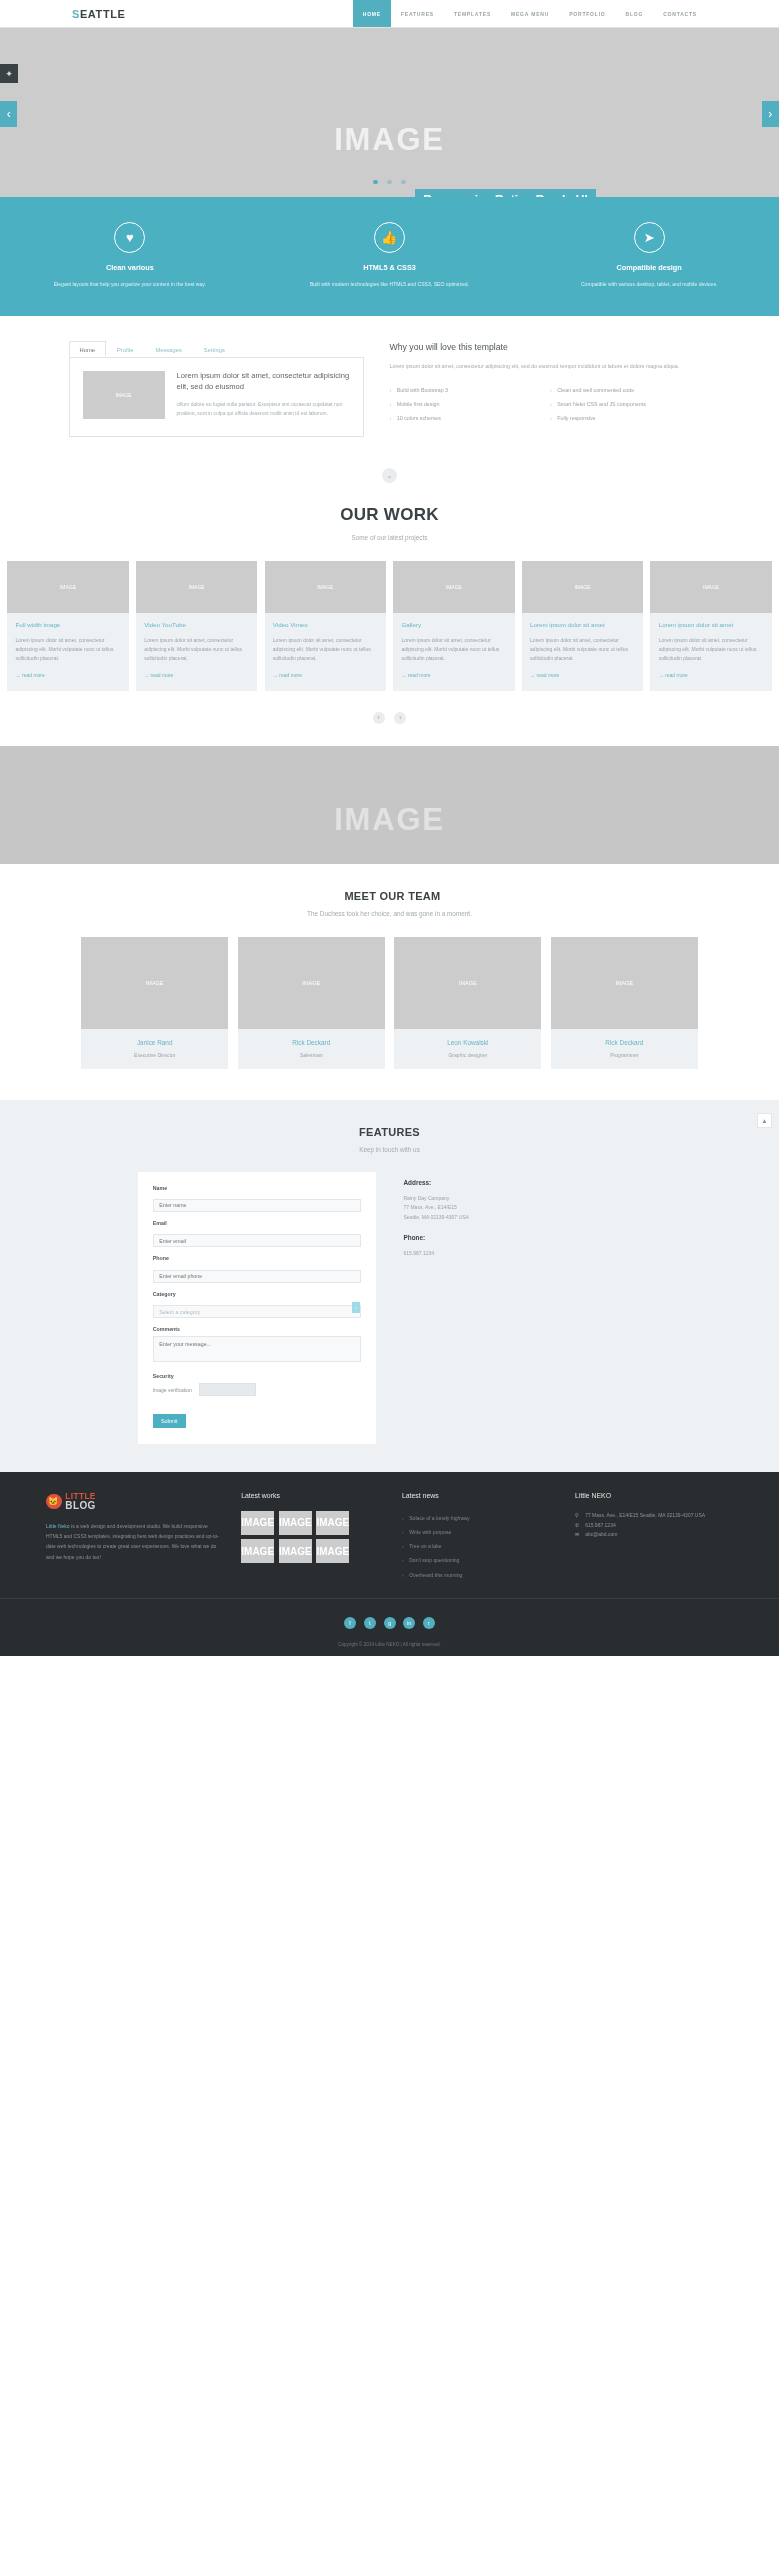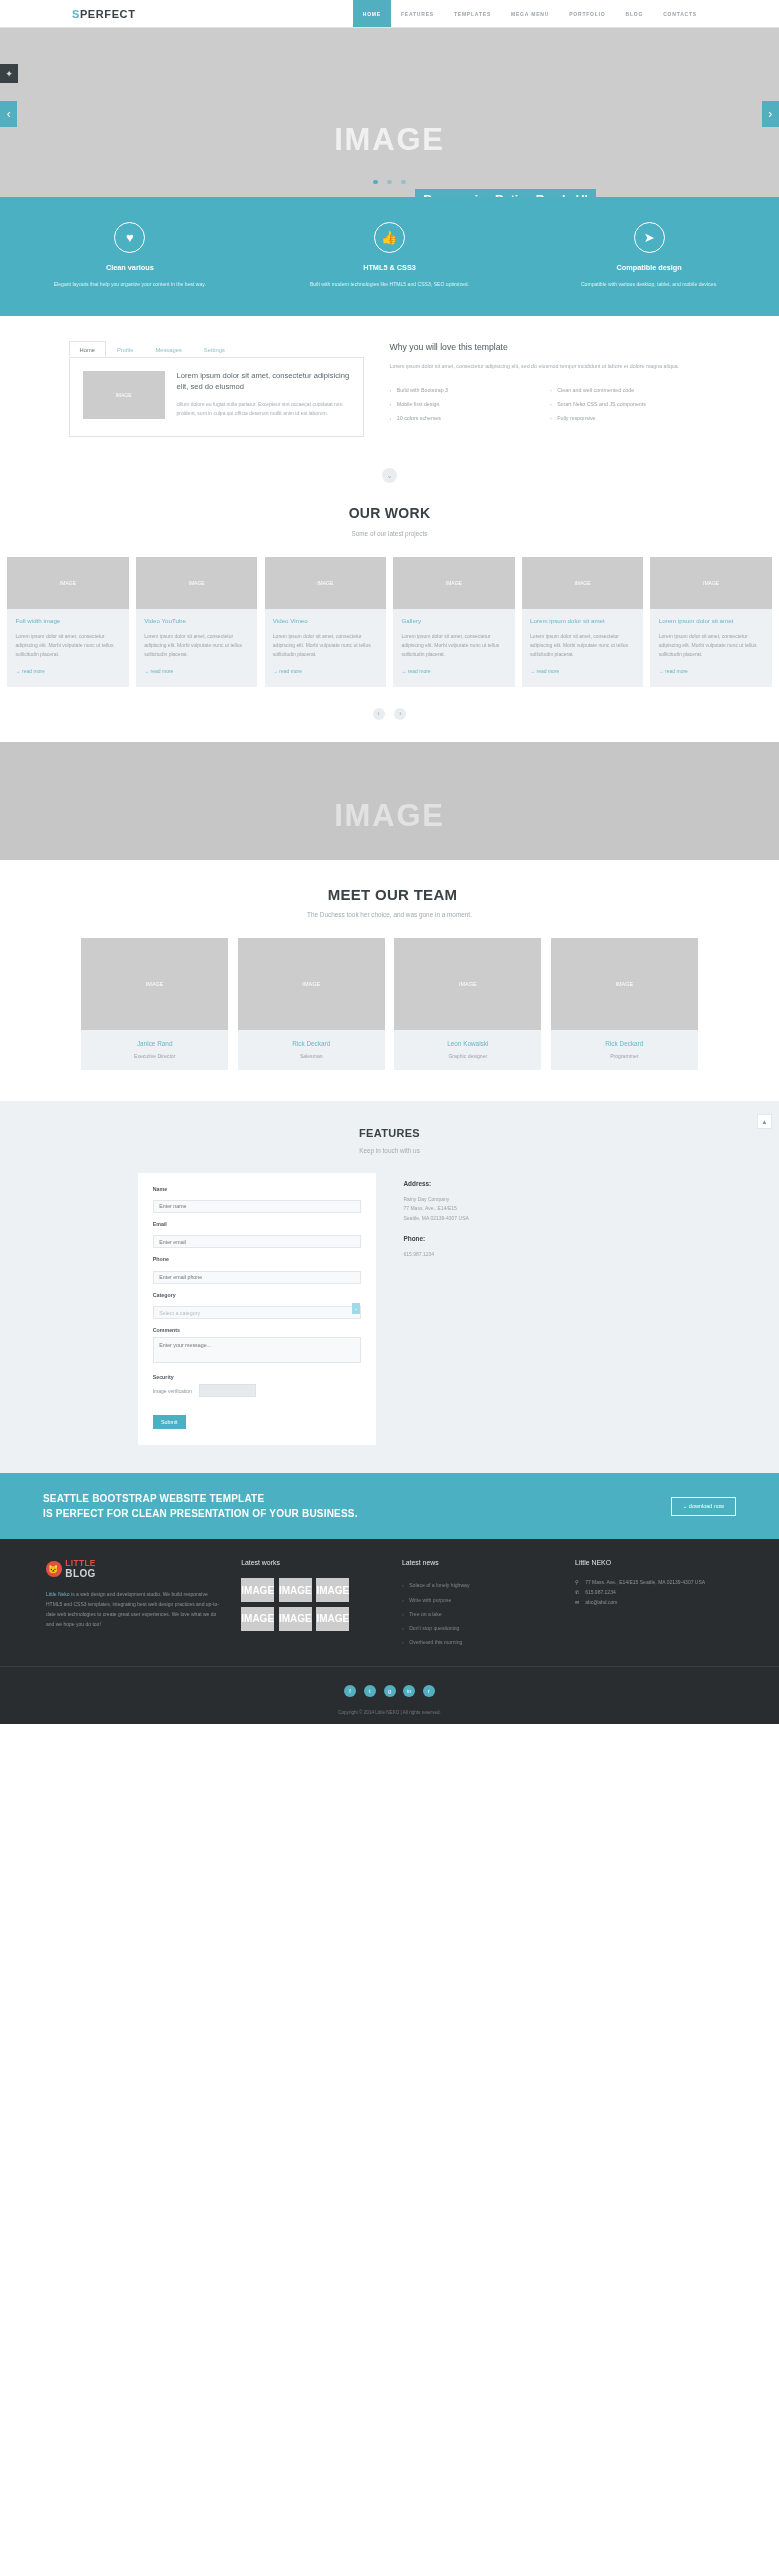--- a/index.html
+++ b/index.html
@@ -118,21 +118,21 @@
   .why-lists li:before { content: "›"; position: absolute; left: 0; color: #b9c1c5; }
 
   .scroll-circle {
     width: 15.6px; height: 15.6px; border-radius: 50%; background: #e9edef;
     margin: 0 auto; display: flex; align-items: center; justify-content: center;
     color: #9aa3a8; font-size: 7.3px; cursor: pointer;
   }
 
   
   .work { padding: 22px 0 0; text-align: center; }
-  .work h2 { font-size: 14px; font-weight: bold; color: #3b4246; letter-spacing: 0.3px; }
+  .work h2 { font-size: 17px; font-weight: bold; color: #3b4246; letter-spacing: 0.3px; }
   .work .sub { font-size: 6.4px; color: #a2abb0; margin-top: 8.3px; }
   .work-grid { display: flex; gap: 7.3px; margin-top: 20px; padding: 0 7.3px; text-align: left; }
   .card { flex: 1; background: #eef1f3; }
   .card .ph {
     height: 52px; background: #cccccc; color: #ffffff; font-size: 5px;
     display: flex; align-items: center; justify-content: center;
   }
   .card .cbody { padding: 8.3px 8.3px 11px; }
   .card h4 { font-size: 6.2px; color: #68b5c6; font-weight: normal; margin-bottom: 6.4px; line-height:1.35;}
   .card p { font-size: 5px; color: #9aa3a8; line-height: 1.85; }
@@ -156,21 +156,21 @@
   .quote-box {
     background: #52afc0; color: #fff; padding: 9.2px 16.5px 11px; position: relative;
     z-index: 2; text-align: center; width: 295px;
   }
   .quote-box .l1 { font-size: 10px; }
   .quote-box .l2 { font-size: 10px; margin-top: 1.8px; }
   .qmark { color: #8fd0db; font-size: 10px; font-weight: bold; }
 
   
   .team { padding: 26px 0 31px; text-align: center; background: #fff; }
-  .team h2 { font-size: 15px; font-weight: bold; color: #3b4246; letter-spacing: 0.3px; padding-left: 6px; }
+  .team h2 { font-size: 11px; font-weight: bold; color: #3b4246; letter-spacing: 0.3px; padding-left: 6px; }
   .team .sub { font-size: 6.4px; color: #a2abb0; margin-top: 8.3px; }
   .team-grid { display: flex; gap: 9.2px; margin-top: 20px; padding: 0 81px; }
   .member { flex: 1; background: #eef1f3; }
   .member .ph {
     height: 92px; background: #cccccc; color: #fff; font-size: 5.5px;
     display: flex; align-items: center; justify-content: center;
   }
   .member .name { font-size: 6.4px; color: #68b5c6; padding: 9.2px 0 0; }
   .member .role { font-size: 5.1px; color: #9aa3a8; padding: 6.4px 0 11px; }
 
@@ -259,21 +259,21 @@
 </style>
 </head>
 <body>
 
 <div class="page">
 
   <div class="navbar">
     <div class="nav-inner">
       <div class="brand">
         <span class="s">S</span>
-          <span>PERFECT</span>
+          <span>EATTLE</span>
       </div>
       <div class="nav-menu">
         <div class="nav-item active">HOME</div>
         <div class="nav-item">FEATURES</div>
         <div class="nav-item">TEMPLATES</div>
         <div class="nav-item">MEGA MENU</div>
         <div class="nav-item">PORTFOLIO</div>
         <div class="nav-item">BLOG</div>
         <div class="nav-item">CONTACTS</div>
       </div>
@@ -484,30 +484,20 @@
         <h4>Address:</h4>
         <p style="white-space: pre-line;">Rainy Day Company
 77 Mass. Ave., E14/E15
 Seattle, MA 02139-4307 USA</p>
         <h4>Phone:</h4>
         <p>615.987.1234</p>
       </div>
     </div>
   </div>
 
-  <div class="cta">
-    <div class="t">
-      <div>SEATTLE BOOTSTRAP WEBSITE TEMPLATE</div>
-      <div>IS PERFECT FOR CLEAN PRESENTATION OF YOUR BUSINESS.</div>
-    </div>
-    <button class="cta-btn">
-      <span>⌄</span>
-      <span>download now</span>
-    </button>
-  </div>
 
   <div class="footer">
     <div class="footer-in">
       <div class="fcol about">
         <div class="logo-neko">
           <div class="neko-face">🐱</div>
           <div class="neko-text">
             <div class="l1">LITTLE</div>
             <div class="l2">BLOG</div>
           </div>

